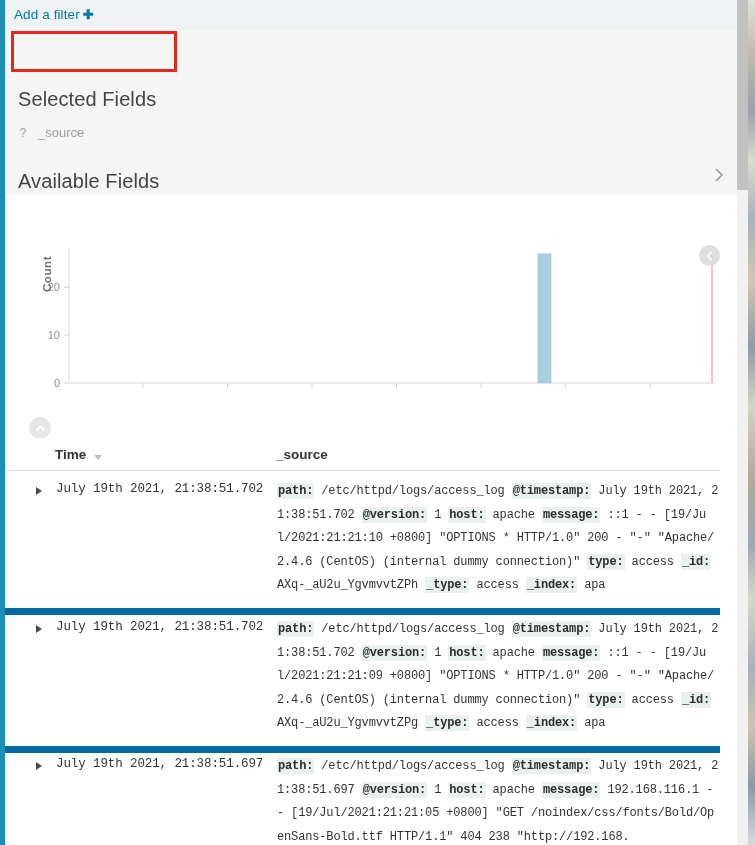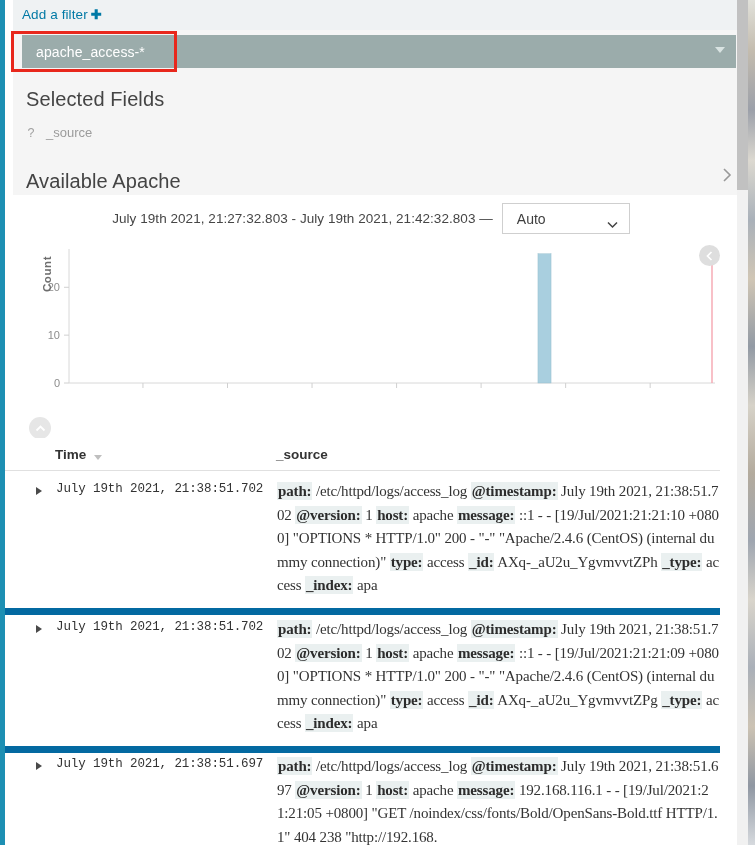--- a/index.html
+++ b/index.html
@@ -42,21 +42,20 @@
       #a69c8c 56%, #8e96a2 64%, #d2cdc2 71%, #9ba2ac 79%,
       #c3b8a6 86%, #7c8592 93%, #cfd3d8 100%);
     opacity: .85;
   }
 
   
   .top-panel {
     position: absolute; left: 5px; top: 0;
     width: 732px; height: 195px;
     background: #f5f5f5;
-    margin-left: 8px;
   }
   .filter-bar {
     position: absolute; left: 0; top: 0;
     width: 732px; height: 30px;
     background: #eff2f3;
   }
   .add-filter {
     position: absolute; left: 9px; top: 7px;
     font-size: 13.5px; color: #0079a5;
     letter-spacing: .1px;
@@ -222,22 +221,22 @@
     position: absolute; left: 51px; top: 2px;
     width: 215px;
     font-family: "Liberation Mono", monospace;
     font-size: 12.5px; color: #333333;
     line-height: 18px;
     letter-spacing: -0.1px;
   }
   .cell-source {
     position: absolute; left: 272px; top: 2px;
     width: 442px;
-    font-family: Liberation Serif, serif;
-    font-size: 15px; color: #333333;
+    font-family: Liberation Mono, monospace;
+    font-size: 12px; color: #333333;
     line-height: 23.5px;
     word-break: break-all;
     white-space: normal;
     letter-spacing: -0.15px;
   }
   .fkey {
     background: #eaf0f0;
     font-weight: bold;
     padding: 1px 1px;
     color: #2c2c2c;
@@ -250,56 +249,41 @@
 <div id="app">
 
   <div class="left-strip"></div>
 
   <div class="top-panel">
 
     <div class="filter-bar">
       <div class="add-filter"><span>Add a filter</span><span class="plus">✚</span></div>
     </div>
 
-    <div class="index-select">
-      <span class="ip-label">apache_access-*</span>
-      <span class="caret"></span>
-    </div>
 
     <div class="section-title sel-fields-title">Selected Fields</div>
 
     <div class="field-row">
       <span class="qmark">?</span>
       <span class="fname">_source</span>
     </div>
 
-    <div class="section-title avail-fields-title">Available Apache</div>
+    <div class="section-title avail-fields-title">Available Fields</div>
 
     <div class="chevron-right">
       <svg width="16" height="16" viewBox="0 0 16 16">
           <path d="M5 2 L11 8 L5 14" fill="none" stroke="#999999" stroke-width="1.6"></path>
         </svg>
     </div>
   </div>
 
   <div class="anno-rect"></div>
 
   <div class="chart-panel">
 
-    <div class="chart-header">
-      <span class="time-range-text">July 19th 2021, 21:27:32.803 - July 19th 2021, 21:42:32.803 —</span>
-      <div class="interval-select">
-        <span class="isel-label">Auto</span>
-        <span class="isel-caret">
-          <svg width="11" height="8" viewBox="0 0 11 8">
-              <path d="M1 1.5 L5.5 6 L10 1.5" fill="none" stroke="#444" stroke-width="1.5"></path>
-            </svg>
-        </span>
-      </div>
-    </div>
 
     <div class="plot">
       <svg id="plot-svg" width="732" height="150" viewBox="0 0 732 150">
           <line x1="64" y1="6" x2="64" y2="140" stroke="#d8d8d8" stroke-width="1"></line>
           <line x1="64" y1="140" x2="710" y2="140" stroke="#d8d8d8" stroke-width="1"></line>
           <line x1="59" y1="140" x2="64" y2="140" stroke="#d0d0d0" stroke-width="1"></line>
           <text x="55" y="144" text-anchor="end" font-family="&quot;Liberation Sans&quot;, sans-serif" font-size="11" fill="#8c8c8c">0</text>
           <line x1="59" y1="92.14285714285714" x2="64" y2="92.14285714285714" stroke="#d0d0d0" stroke-width="1"></line>
           <text x="55" y="96.14285714285714" text-anchor="end" font-family="&quot;Liberation Sans&quot;, sans-serif" font-size="11" fill="#8c8c8c">10</text>
           <line x1="59" y1="44.28571428571428" x2="64" y2="44.28571428571428" stroke="#d0d0d0" stroke-width="1"></line>

